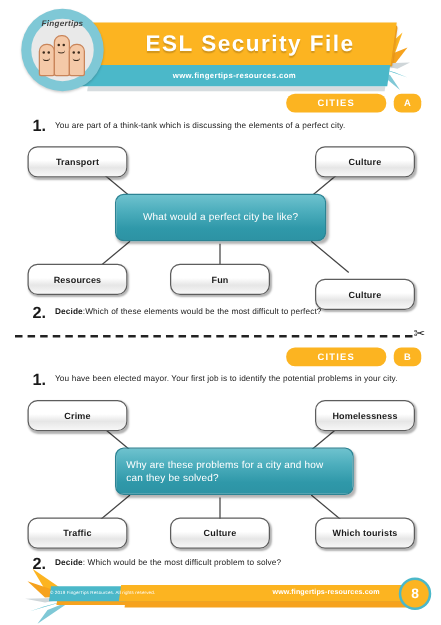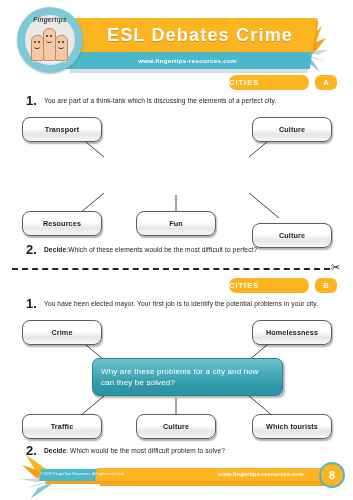--- a/index.html
+++ b/index.html
@@ -170,20 +170,21 @@
   }
   .tag-main {
     background: #fcb421;
     color: #ffffff;
     font-size: 7.5px;
     font-weight: bold;
     letter-spacing: 1px;
     border-radius: 7px;
     padding: 3px 0 3px 0;
     width: 80px;
+    text-align: center;
     line-height: 9px;
   }
   .tag-letter {
     background: #fcb421;
     color: #ffffff;
     font-size: 7.5px;
     font-weight: bold;
     border-radius: 6px;
     width: 22px;
     text-align: center;
@@ -343,21 +344,21 @@
         <polygon points="5,27 36,26 26,31" fill="#cfd6d9"></polygon>
         <polygon points="5,28 34,38 24,34" fill="#4bb8c9"></polygon>
         <polygon points="5,29 28,48 20,36" fill="#7fc8d6"></polygon>
       </svg>
     </div>
 
     <div class="banner-orange-back"></div>
     <div class="banner-orange"></div>
     <div class="banner-teal-shadow"></div>
     <div class="banner-teal"></div>
-    <div class="banner-title">ESL Debates Crime</div>
+    <div class="banner-title">ESL Security File</div>
     <div class="banner-url">www.fingertips-resources.com</div>
 
     <div class="logo">
       <div class="logo-inner"></div>
       <div class="logo-text-top">Fingertips</div>
       <div class="logo-text-bot">Resources</div>
       <div class="logo-fingers">
         <div class="finger f1">
           <div class="eye" style="left:2px;top:5px;"></div>
           <div class="eye" style="left:6px;top:5px;"></div>
@@ -391,20 +392,21 @@
     <svg class="mm-svg" width="353" height="120">
       <line x1="74" y1="17" x2="104" y2="42" stroke="#444" stroke-width="1"></line>
       <line x1="279" y1="17" x2="249" y2="42" stroke="#444" stroke-width="1"></line>
       <line x1="104" y1="78" x2="74" y2="103" stroke="#444" stroke-width="1"></line>
       <line x1="176" y1="80" x2="176" y2="103" stroke="#444" stroke-width="1"></line>
       <line x1="249" y1="78" x2="279" y2="103" stroke="#444" stroke-width="1"></line>
     </svg>
 
     <div class="pill" style="left:22px; top:2px; width:80px;">Transport</div>
     <div class="pill" style="left:252px; top:2px; width:80px;">Culture</div>
+    <div class="center-box" style="left:92px; top:40px; width:169px; height:38px;">What would a perfect city be like?</div>
     <div class="pill" style="left:22px; top:96px; width:80px;">Resources</div>
     <div class="pill" style="left:136px; top:96px; width:80px;">Fun</div>
     <div class="pill" style="left:252px; top:108px; width:80px;">Culture</div>
   </div>
 
   <div class="qrow" style="left:26px; top:243px; width:310px;">
     <div class="qnum">2.</div>
     <div class="qtext" style="padding-top:2px;">
       <b>Decide</b><span>:Which of these elements would be the most difficult to perfect?</span>
     </div>

